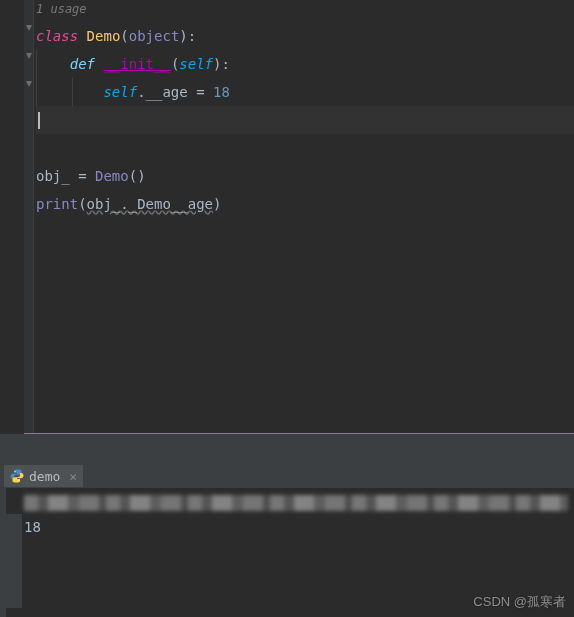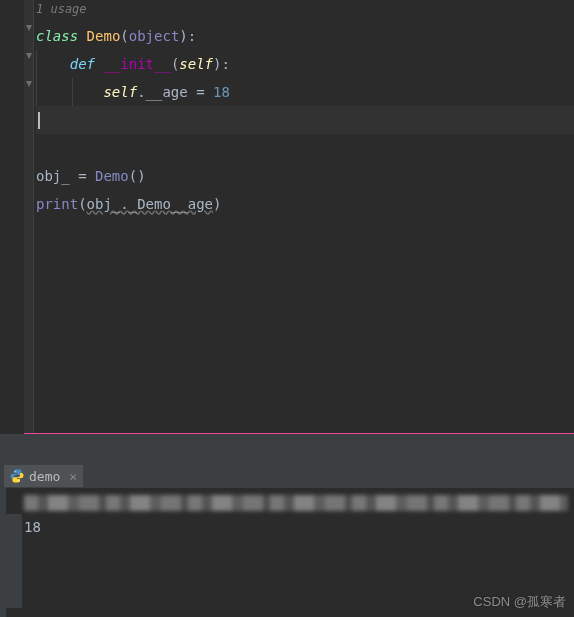--- a/index.html
+++ b/index.html
@@ -60,26 +60,26 @@
       background: #323232;
     }
     .cursor {
       position: absolute;
       left: 2px;
       top: 6px;
       width: 2px;
       height: 17px;
       background: #bbbbbb;
     }
-    .kw-class { color: #86efac; font-style: italic; }
+    .kw-class { color: #ec4899; font-style: italic; }
     .kw-def { color: #7dd3fc; font-style: italic; }
     .classname { color: #ffc66d; }
     .builtin { color: #8888c6; }
-    .fn-name { color: #b200b2; }
-    .self { color: #fef9c3; font-style: italic; }
+    .fn-name { color: #b200b2; text-decoration: underline; }
+    .self { color: #0ea5e9; font-style: italic; }
     .punc { color: #a9b7c6; }
     .num { color: #6897bb; }
     .callref { color: #8888c6; }
     .builtin-fn { color: #8888c6; }
     .inspect {
       color: #a9b7c6;
       border-bottom: 1px wavy #808080;
       text-decoration-line: underline;
       text-decoration-style: wavy;
       text-decoration-color: #707070;

